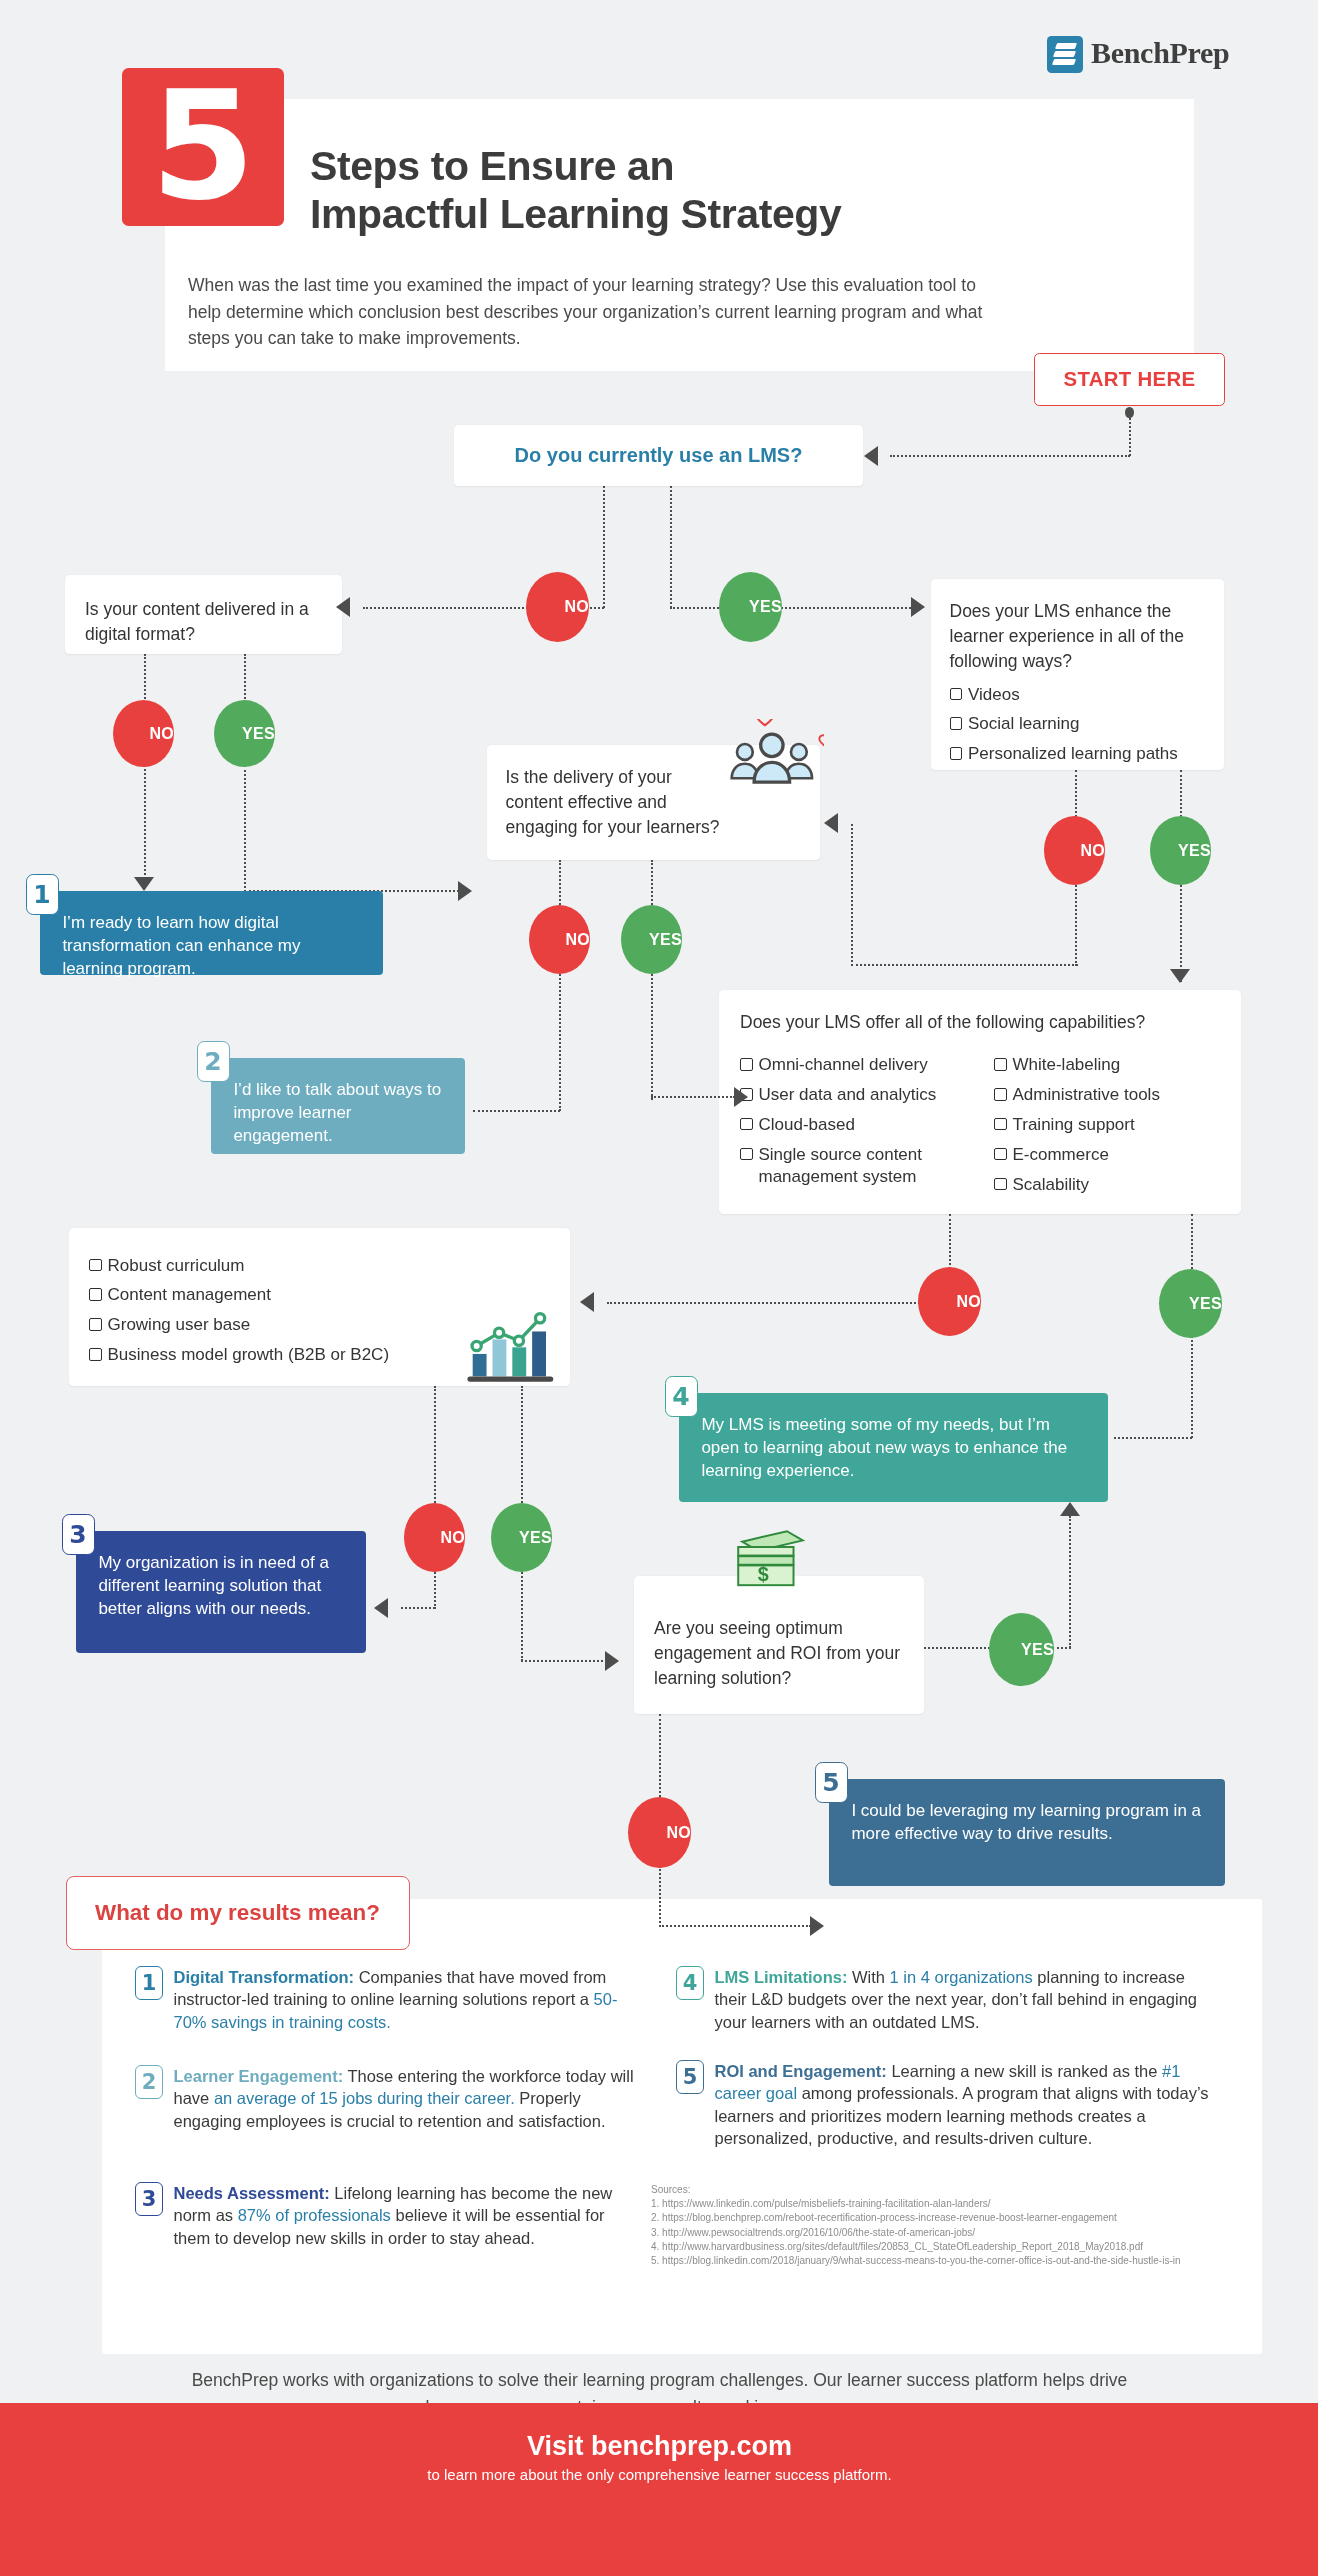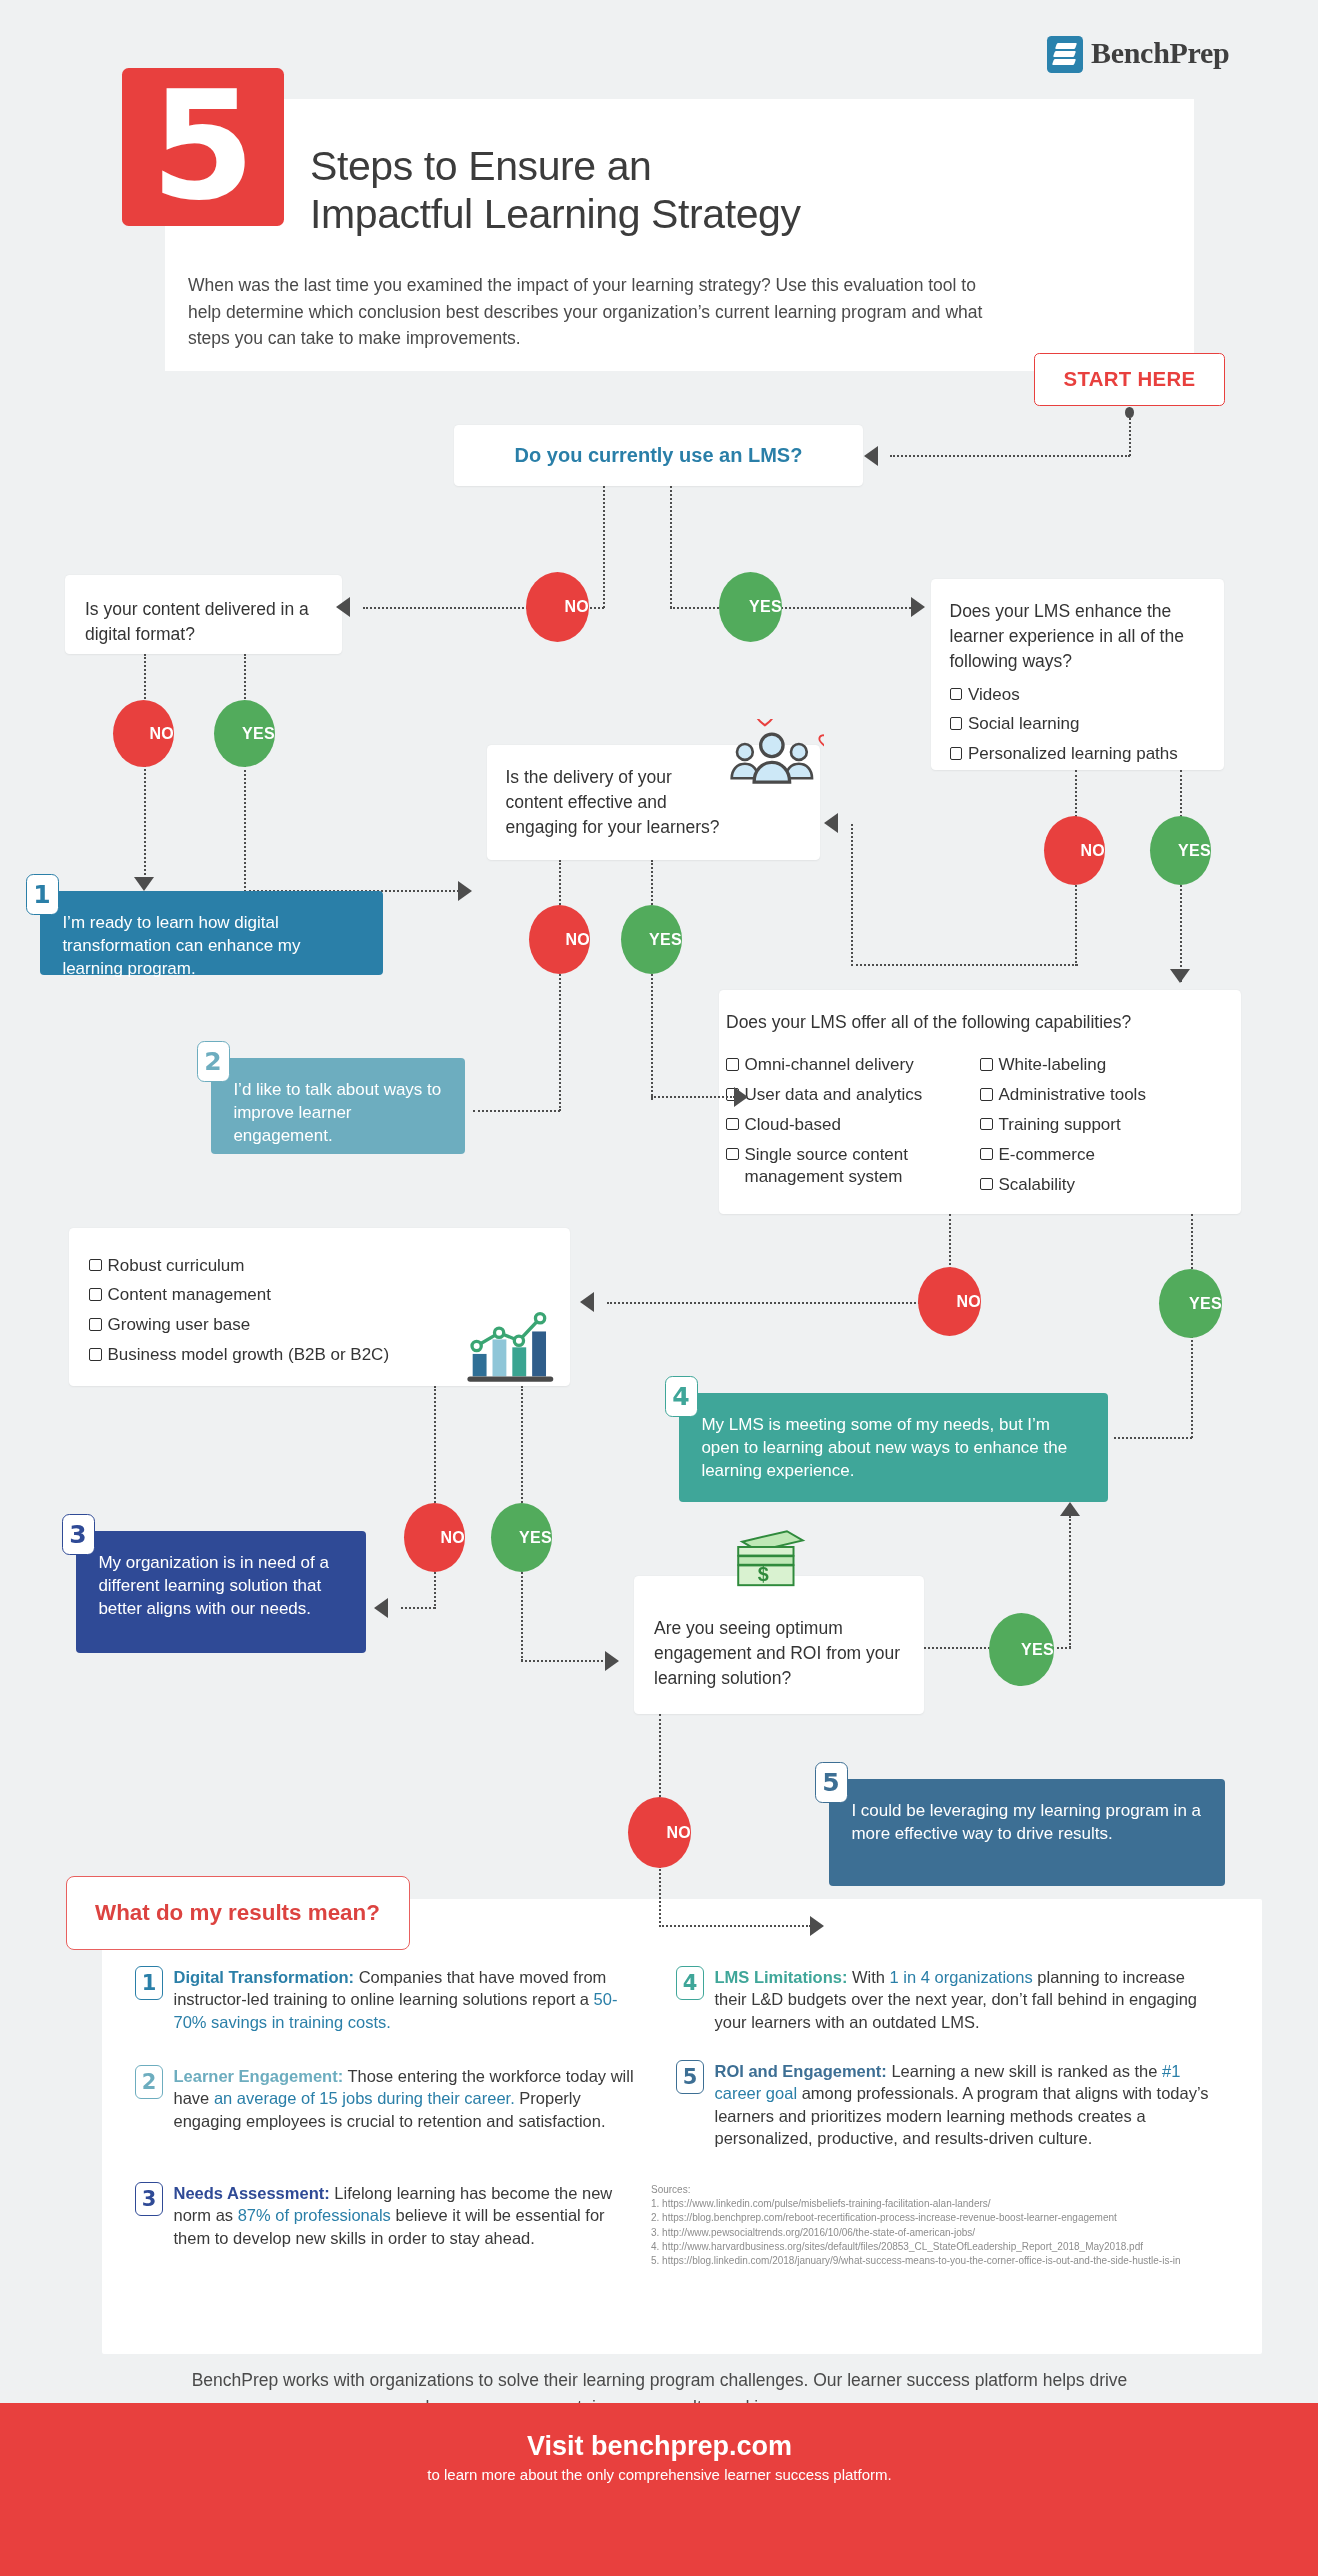--- a/index.html
+++ b/index.html
@@ -18,21 +18,21 @@
   .logo-mark i.b1 { left: 8.6px; top: 7.3px; width: 20px; height: 6px; transform: skewX(-20deg); border-radius: 1.3px;}
   .logo-mark i.b2 { left: 7.3px; top: 15px; width: 21px; height: 6px; transform: skewX(-20deg); border-radius: 1.3px;}
   .logo-mark i.b3 { left: 6px;  top: 23px; width: 22.4px; height: 6px; transform: skewX(-20deg); border-radius: 1.3px;}
   .logo-text { font-family: "Liberation Serif", serif; font-size: 30px; font-weight: 700; color: #3f3f3f; letter-spacing: -0.3px; }
 
   .hero-card { position: absolute; left: 165px; top: 99px; width: 1029px; height: 272px; background: #fff; }
   .big5-box { position: absolute; left: 122px; top: 68px; width: 162px; height: 158px; background: #e8403e; border-radius: 6.6px; z-index: 3; }
   .big5 { position: absolute; left: 0; top: 0; width: 162px; height: 158px; color: #fff; font-size: 150px; font-weight: 700;
           line-height: 157px; text-align: center; font-family: "DejaVu Sans", sans-serif; }
   .hero-title { position: absolute; left: 310px; top: 142px; width: 791px; font-size: 41px; line-height: 1.18;
-                font-weight: 400; color: #3c3c3c; letter-spacing: -0.4px; }
+                font-weight: 700; color: #3c3c3c; letter-spacing: -0.4px; }
   .hero-sub { position: absolute; left: 188px; top: 272px; width: 798px; font-size: 17.5px; line-height: 1.52; color: #4a4a4a; }
 
   .start-here { position: absolute; left: 1034px; top: 353px; width: 191px; height: 53px; border: 1.6px solid #e8403e;
                 background: #fff; border-radius: 5.3px; display: flex; align-items: center; justify-content: center;
                 color: #e8403e; font-size: 20.4px; font-weight: 700; letter-spacing: 0.3px; z-index: 4; }
 
   
   .qbox { position: absolute; background: #fff; border-radius: 4.6px; box-shadow: 0 0.7px 2px rgba(0,0,0,.06); }
   .qbox .qtitle { font-size: 17.5px; line-height: 1.42; color: #343434; }
   .qbox.blue .qtitle { color: #2a7fa8; font-weight: 700; font-size: 20px; }
@@ -222,21 +222,21 @@
     <span>YES</span>
     </div>
 
   <div class="dline dv" style="left:1075px; top:882px; height:84px;"></div>
   <div class="dline dh" style="left:851px; top:964px; width:227px;"></div>
   <div class="arw l" style="left:824px; top:813px;"></div>
   <div class="dline dv" style="left:851px; top:824px; height:142px;"></div>
   <div class="dline dv" style="left:1180px; top:882px; height:100px;"></div>
   <div class="arw d" style="left:1170px; top:969px;"></div>
 
-  <div class="qbox" style="left:719px; top:990px; width:522px; height:224px; padding:20px 7px;">
+  <div class="qbox" style="left:719px; top:990px; width:522px; height:224px; padding:20px 21px;">
     <div class="qtitle">Does your LMS offer all of the following capabilities?</div>
     <div style="display:flex; gap:30px; margin-top:12px;">
       <div style="width:224px;">
         <div class="chk">
             <span class="cb"></span>
           <span>Omni-channel delivery</span>
           </div>
         <div class="chk">
             <span class="cb"></span>
           <span>User data and analytics</span>

